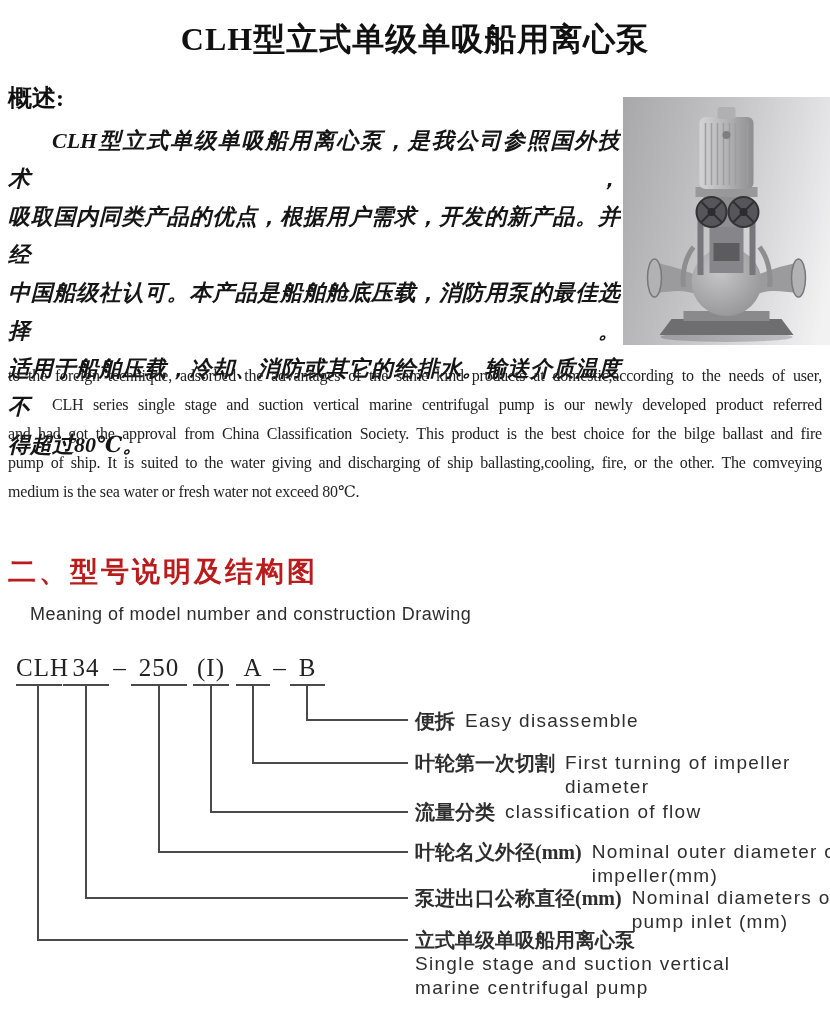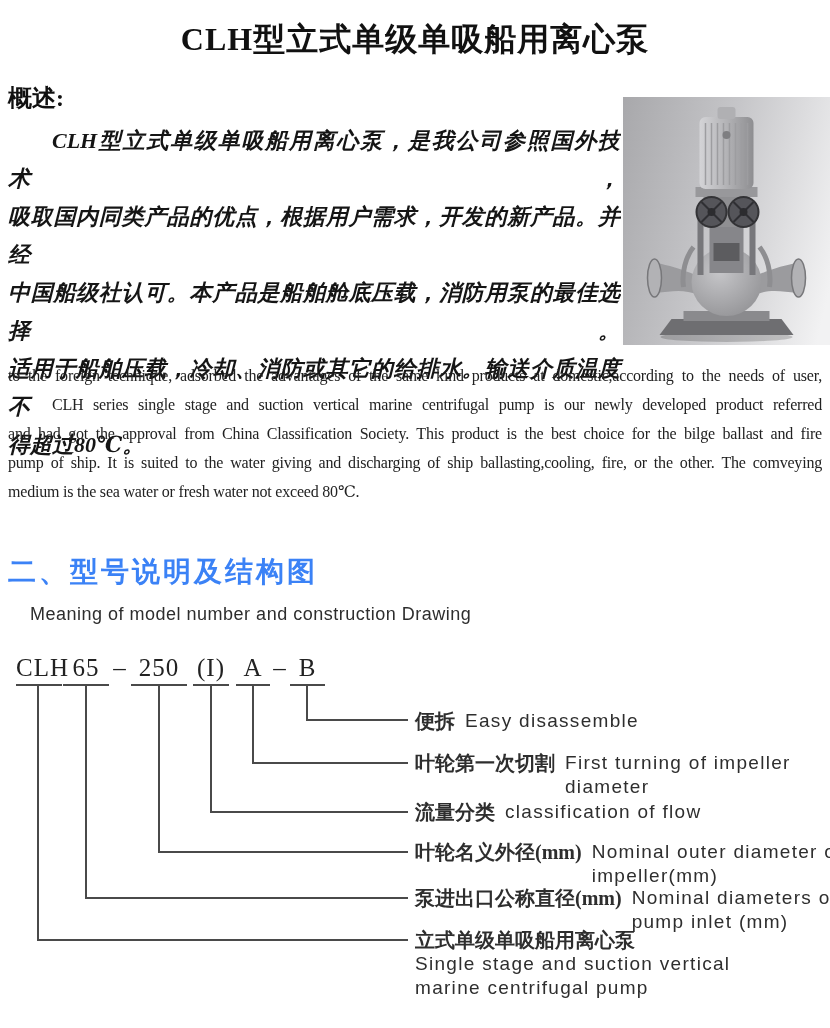--- a/index.html
+++ b/index.html
@@ -37,21 +37,21 @@
   
   .photo{
     top:97px;left:621px;width:207px;height:248px;
     background:linear-gradient(103deg,#a8a8ab 0%,#c6c6c9 45%,#f2f2f3 95%);
     border-left:2px solid #fdfdfd;
   }
 
   
   .sec2-zh{
     top:553px;left:8px;font-size:28px;font-weight:bold;letter-spacing:3px;
-    font-family:"Liberation Sans","DejaVu Sans",sans-serif;color:#3b82f6;
+    font-family:"Liberation Sans","DejaVu Sans",sans-serif;color:#b91c1c;
   }
   .sec2-en{
     top:604px;left:30px;font-size:18px;letter-spacing:0.5px;
     font-family:"Liberation Sans","DejaVu Sans",sans-serif;color:#2d2d2d;
   }
 
   
   .diagram{top:648px;left:0;width:830px;height:380px;}
   .diagram svg.lines{position:absolute;top:0;left:0;}
   .mpart{
@@ -159,21 +159,21 @@
       <path d="M38,38 V292 H408"></path>
       <path d="M86,38 V250 H408"></path>
       <path d="M159,38 V204 H408"></path>
       <path d="M211,38 V164 H408"></path>
       <path d="M253,38 V115 H408"></path>
       <path d="M307,38 V72 H408"></path>
     </g>
   </svg>
 
   <span class="mpart ul" style="left:16px;width:46px;">CLH</span>
-  <span class="mpart ul" style="left:63px;width:46px;">65</span>
+  <span class="mpart ul" style="left:63px;width:46px;">34</span>
   <span class="mpart" style="left:110px;width:20px;">–</span>
   <span class="mpart ul" style="left:131px;width:56px;">250</span>
   <span class="mpart ul" style="left:193px;width:36px;">(I)</span>
   <span class="mpart ul" style="left:236px;width:34px;">A</span>
   <span class="mpart" style="left:272px;width:16px;">–</span>
   <span class="mpart ul" style="left:290px;width:35px;">B</span>
 
   <div class="dlabel" style="top:61px;">
     <span class="zh">便拆</span><span class="en"><div>Easy disassemble</div></span>
   </div>

